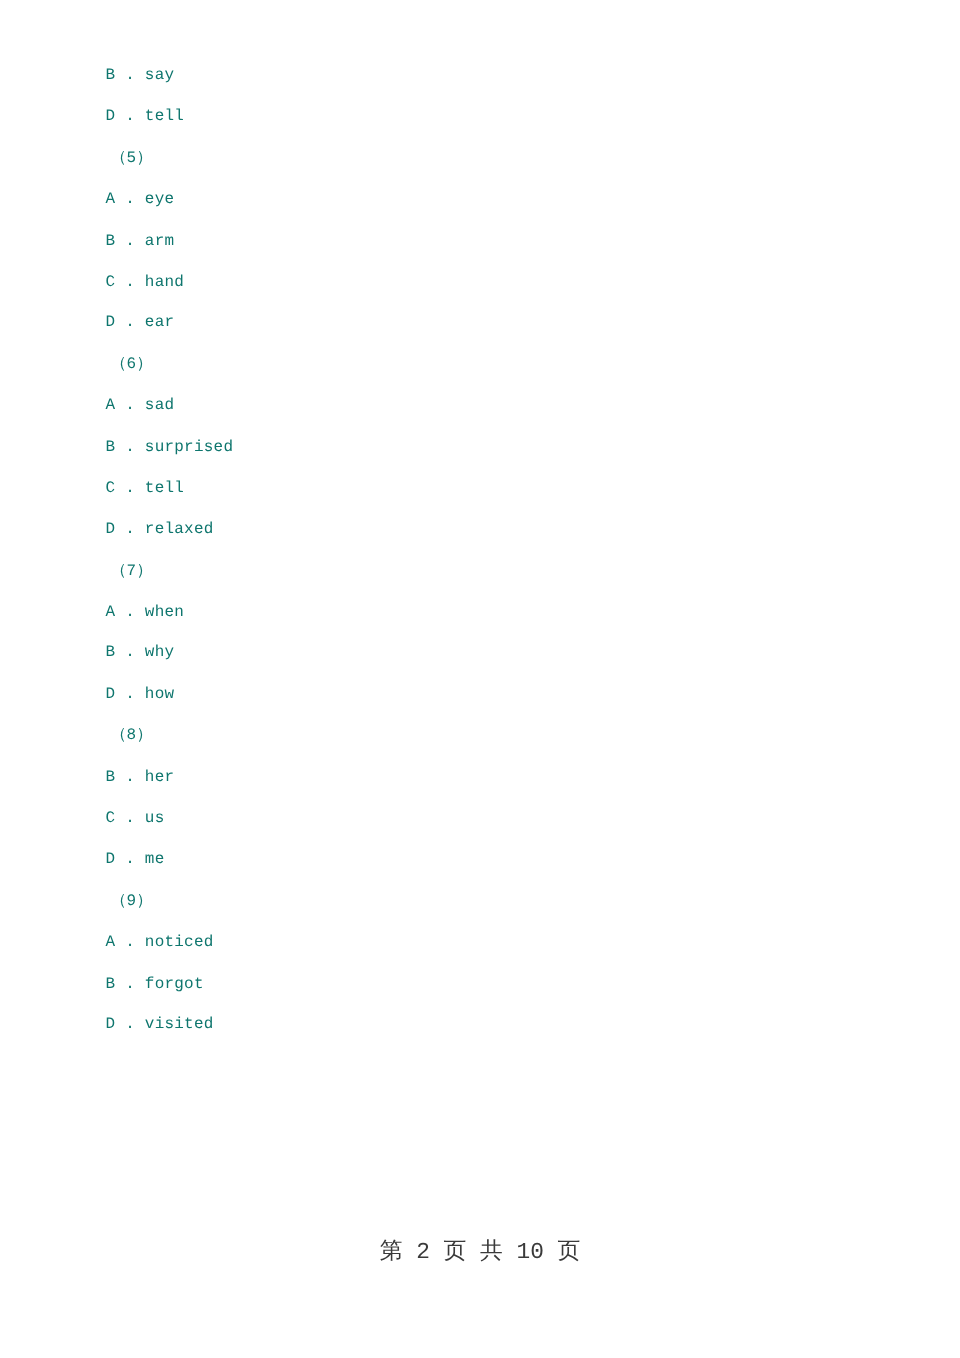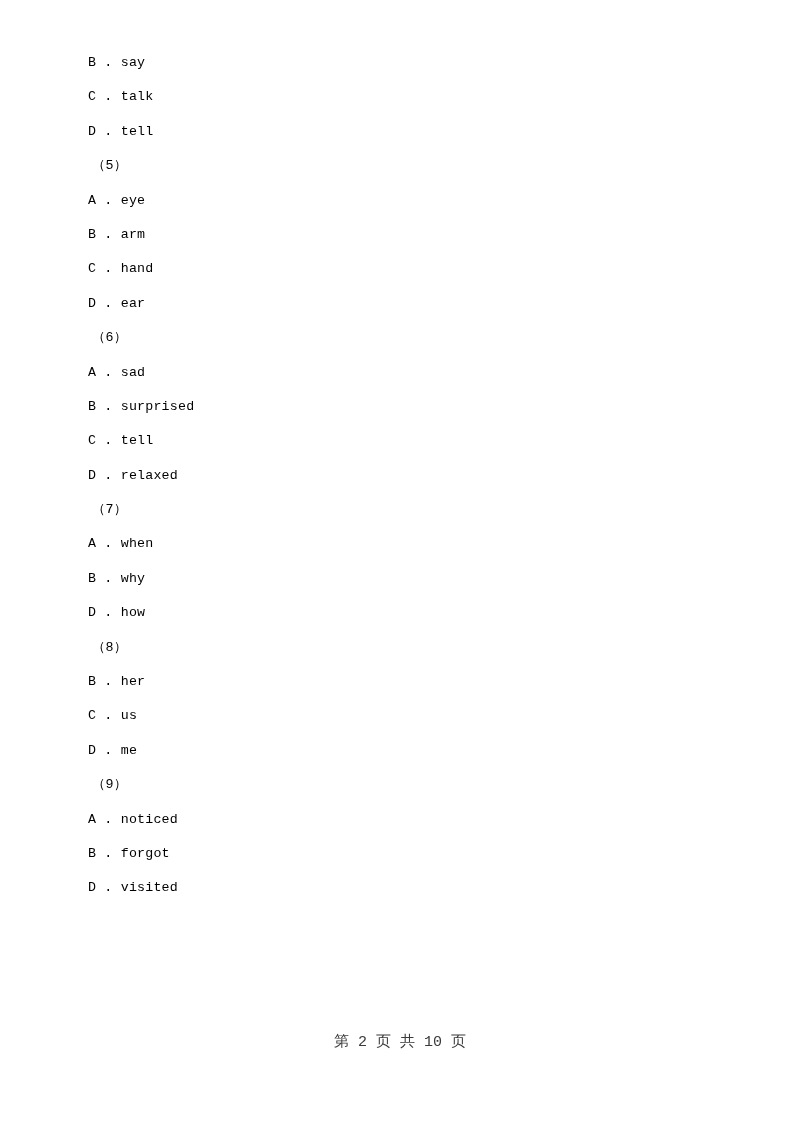--- a/index.html
+++ b/index.html
@@ -22,51 +22,50 @@
   .content {
     position: absolute;
     left: 88px;
     top: 46px;
     width: 640px;
   }
   .line {
     height: 34.4px;
     line-height: 34.4px;
     font-size: 13.3px;
-    color: #000000;
+    color: #0f766e;
     letter-spacing: 0.2px;
     white-space: pre;
   }
   .line.option {
     padding-left: 0;
   }
   .line.qnum {
     padding-left: 4px;
   }
   .footer {
     position: absolute;
     left: 0;
     top: 1032px;
     width: 800px;
     text-align: center;
-    font-size: 15px;
+    font-size: 19px;
     line-height: 22px;
     color: #3a3a3a;
     white-space: pre;
     font-family: "Liberation Mono", "DejaVu Sans Mono", monospace;
   }
 </style>
 </head>
 <body>
 
 <div class="page">
 
   <div class="content">
       <div class="line option">B . say</div>
-      <div class="line option">C . talk</div>
       <div class="line option">D . tell</div>
       <div class="line qnum">（5）</div>
       <div class="line option">A . eye</div>
       <div class="line option">B . arm</div>
       <div class="line option">C . hand</div>
       <div class="line option">D . ear</div>
       <div class="line qnum">（6）</div>
       <div class="line option">A . sad</div>
       <div class="line option">B . surprised</div>
       <div class="line option">C . tell</div>

